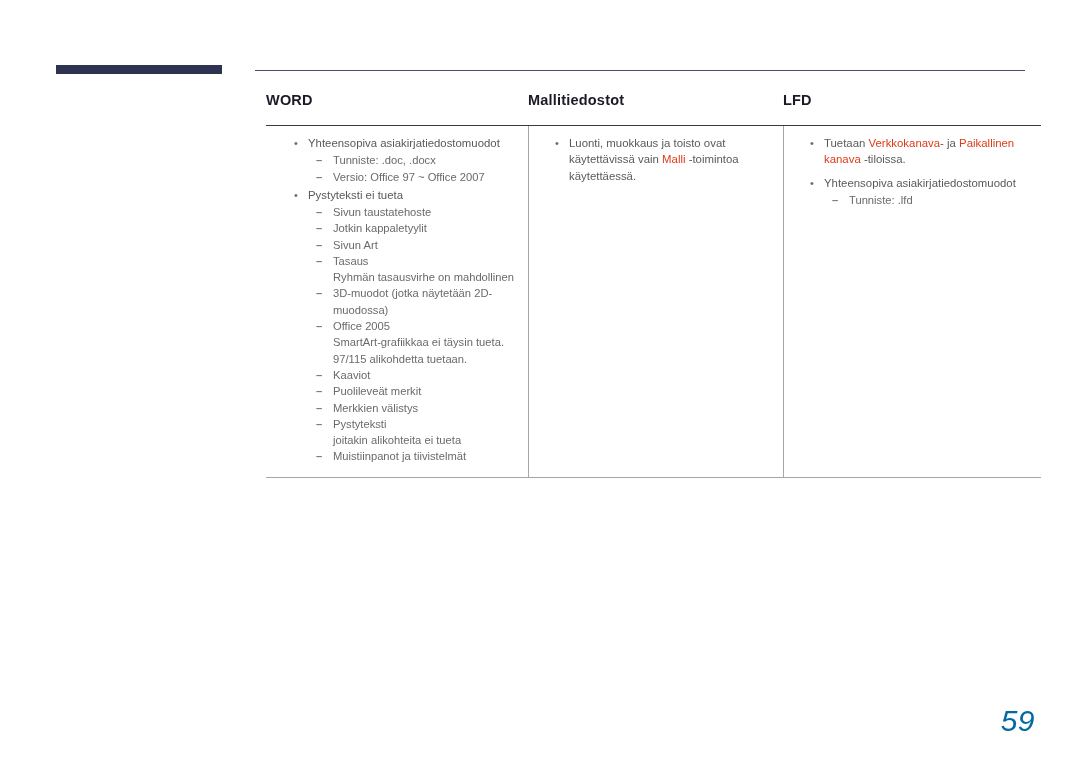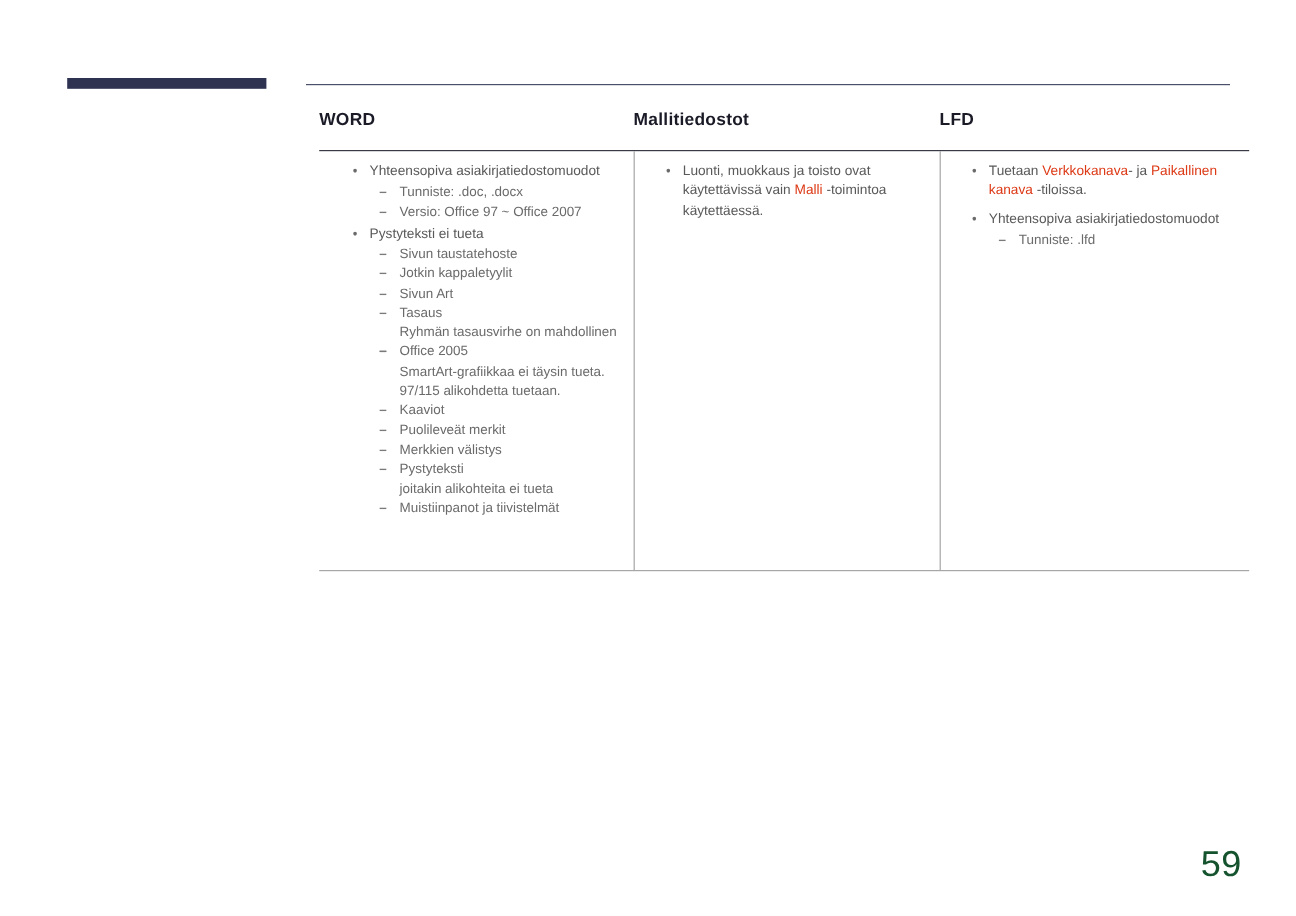--- a/index.html
+++ b/index.html
@@ -138,22 +138,23 @@
     left: 16px;
   }
   .col3 ul.lvl1 > li.item1 { margin-bottom: 7px; }
 
   
   .page-number {
     position: absolute;
     right: 45px;
     bottom: 25px;
     font-size: 30px;
-    color: #14532d;
+    color: #0369a1;
     letter-spacing: 0.5px;
+    font-style: italic;
   }
 </style>
 </head>
 <body>
 
 <div class="deco-bar"></div>
 <div class="top-rule"></div>
 
 <div class="table">
 
@@ -199,20 +200,21 @@
               <span class="dash">–</span>
               <span>Sivun Art</span>
             </li>
             <li class="item2">
               <span class="dash">–</span>
               <span>Tasaus</span>
               <span class="cont">Ryhmän tasausvirhe on mahdollinen</span>
             </li>
             <li class="item2">
               <span class="dash">–</span>
+              <span>3D-muodot (jotka näytetään 2D-muodossa)</span>
             </li>
             <li class="item2">
               <span class="dash">–</span>
               <span>Office 2005</span>
               <span class="cont">SmartArt-grafiikkaa ei täysin tueta. 97/115 alikohdetta tuetaan.</span>
             </li>
             <li class="item2">
               <span class="dash">–</span>
               <span>Kaaviot</span>
             </li>

